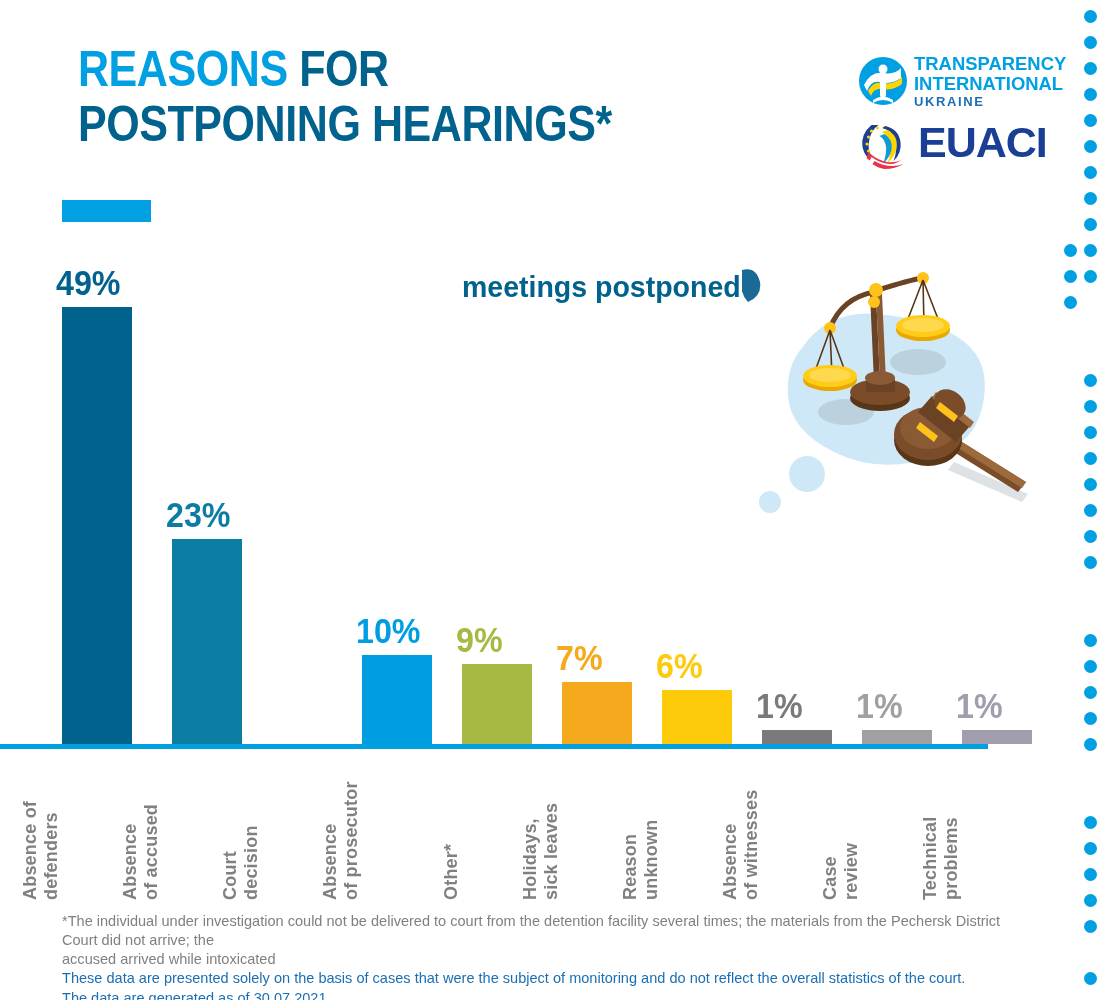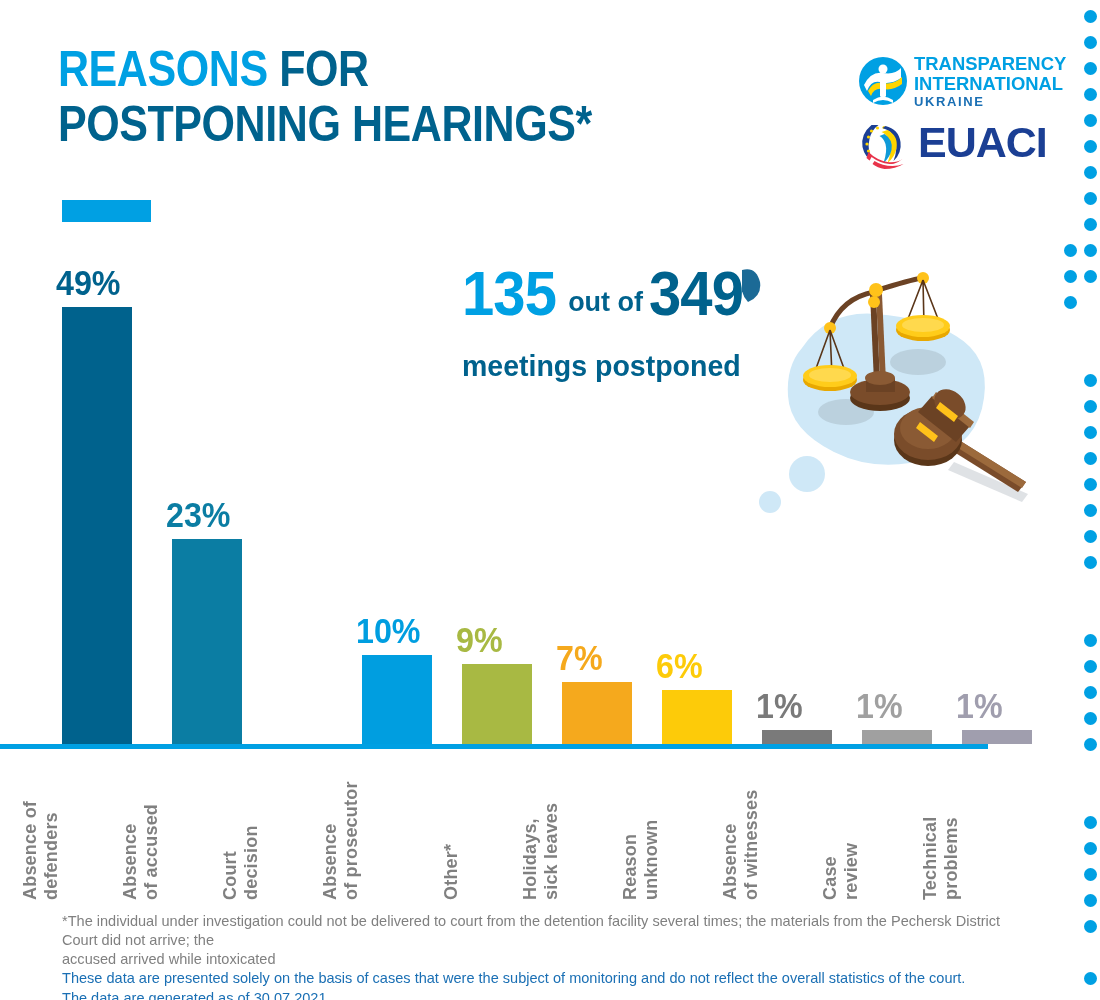--- a/index.html
+++ b/index.html
@@ -12,21 +12,21 @@
     height: 1000px;
     position: relative;
     overflow: hidden;
     font-family: "Liberation Sans", sans-serif;
     -webkit-font-smoothing: antialiased;
   }
 
   
   #title-block {
     position: absolute;
-    left: 58px;
+    left: 78px;
     top: 42px;
     width: 720px;
   }
   .title-line {
     font-family: "Liberation Sans Narrow", "Liberation Sans", sans-serif;
     font-weight: bold;
     font-size: 50px;
     line-height: 55px;
     letter-spacing: -0.5px;
     color: #00628d;
@@ -321,23 +321,20 @@
     <path d="M62 22 Q84 34 80 58 Q77 76 62 88 Q72 62 66 44 Q60 30 50 26 Z" fill="#ffd500"></path>
     <path d="M56 30 Q74 42 70 62 Q66 78 54 88 Q62 64 58 50 Q54 38 46 34 Z" fill="#0f9ad8"></path>
     <path d="M24 66 Q40 82 62 86 Q80 88 92 80 Q72 96 48 92 Q30 88 20 78 Z" fill="#e8334a"></path>
     <path d="M30 76 Q46 88 66 90 Q80 91 90 86 Q74 98 52 96 Q36 93 26 84 Z" fill="#ffffff"></path>
     <path d="M36 84 Q52 94 72 94 Q84 94 94 90 Q78 100 56 100 Q42 98 32 90 Z" fill="#e8334a"></path>
   </svg>
   <div id="euaci-text">EUACI</div>
 </div>
 
 <div id="stat-block">
-  <div id="stat-line1">
-    <span class="stat-big" id="stat-num-a">135</span><span class="stat-mid">out of</span><span class="stat-big" id="stat-num-b">349</span>
-  </div>
   <div id="stat-line2">meetings postponed</div>
 </div>
 
 <svg id="illustration" viewBox="0 0 312 272">
   <path d="M60 96 Q86 58 134 62 Q186 66 214 84 Q248 104 242 146 Q236 192 190 206 Q136 222 92 200 Q48 178 46 144 Q44 114 60 96 Z" fill="#cfe8f7"></path>
   <circle cx="65" cy="222" r="18" fill="#cfe8f7"></circle>
   <circle cx="28" cy="250" r="11" fill="#cfe8f7"></circle>
   <path d="M0 18 Q14 14 18 30 Q20 44 6 50 Q-4 40 0 18 Z" fill="#1b6a96"></path>
 
   <ellipse cx="104" cy="160" rx="28" ry="13" fill="#b4c9d6" opacity="0.75"></ellipse>

